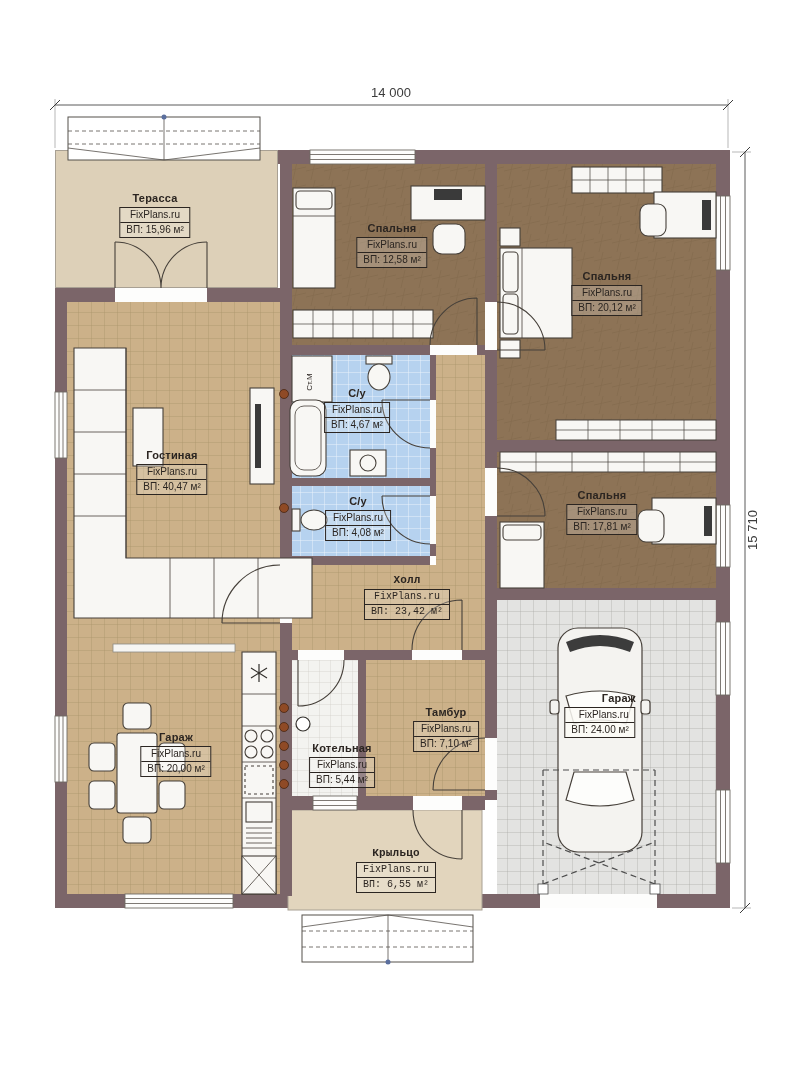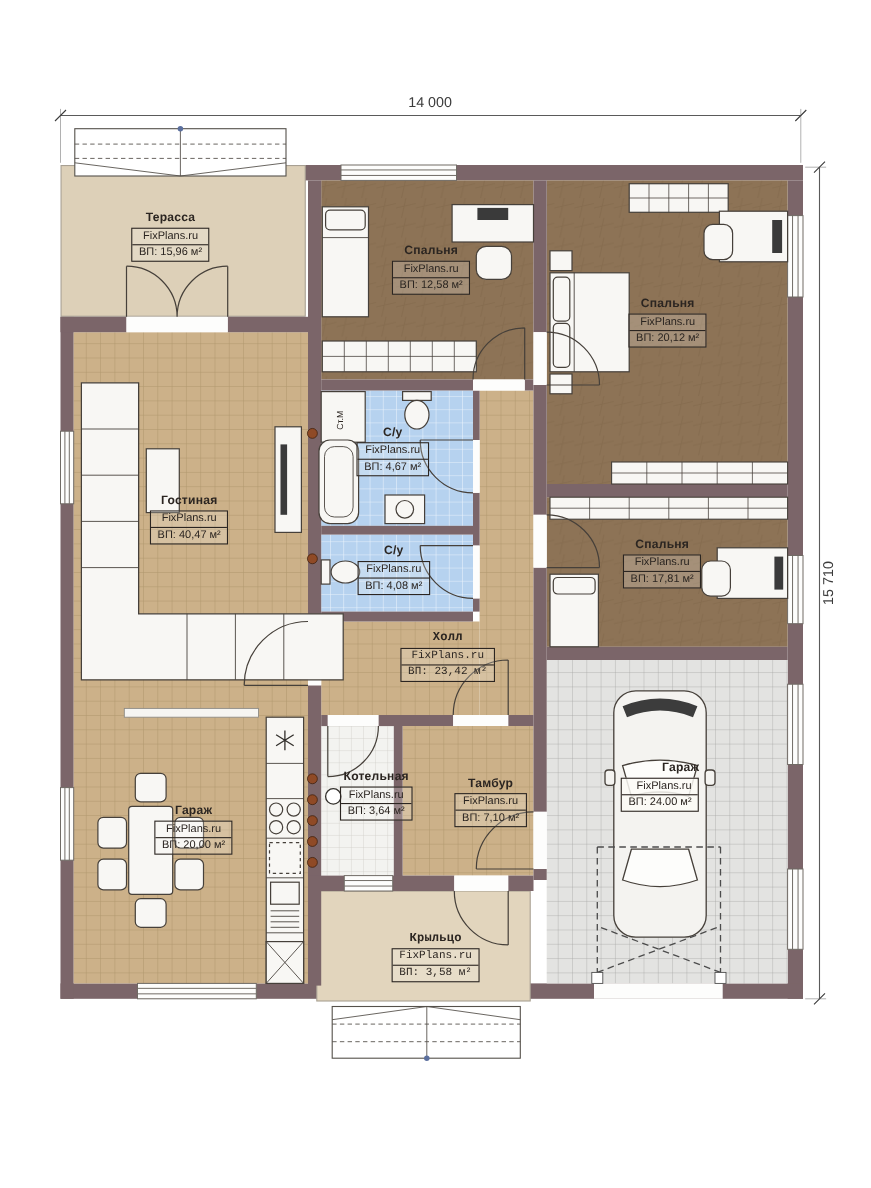--- a/index.html
+++ b/index.html
@@ -416,25 +416,25 @@
 </div>
 
 <div class="room-label" style="left:176px;top:731px;">
   <div class="room-name">Гараж</div>
   <div class="room-box">
     <div class="room-brand">FixPlans.ru</div>
     <div class="room-area">ВП: 20,00 м²</div>
   </div>
 </div>
 
-<div class="room-label" style="left:327px;top:700px;padding-left:30px;">
+<div class="room-label" style="left:327px;top:742px;padding-left:30px;">
   <div class="room-name">Котельная</div>
   <div class="room-box">
     <div class="room-brand">FixPlans.ru</div>
-    <div class="room-area">ВП: 3,64 м²</div>
+    <div class="room-area">ВП: 5,44 м²</div>
   </div>
 </div>
 
 <div class="room-label" style="left:446px;top:706px;">
   <div class="room-name">Тамбур</div>
   <div class="room-box">
     <div class="room-brand">FixPlans.ru</div>
     <div class="room-area">ВП: 7,10 м²</div>
   </div>
 </div>
@@ -444,17 +444,17 @@
   <div class="room-box" style="background:rgba(252,250,246,0.85);">
     <div class="room-brand">FixPlans.ru</div>
     <div class="room-area">ВП: 24.00 м²</div>
   </div>
 </div>
 
 <div class="room-label" style="left:396px;top:847px;font-family:Liberation Mono, monospace;">
   <div class="room-name">Крыльцо</div>
   <div class="room-box">
     <div class="room-brand">FixPlans.ru</div>
-    <div class="room-area">ВП: 3,58 м²</div>
+    <div class="room-area">ВП: 6,55 м²</div>
   </div>
 </div>
 
 </div>
 
 </body></html>

